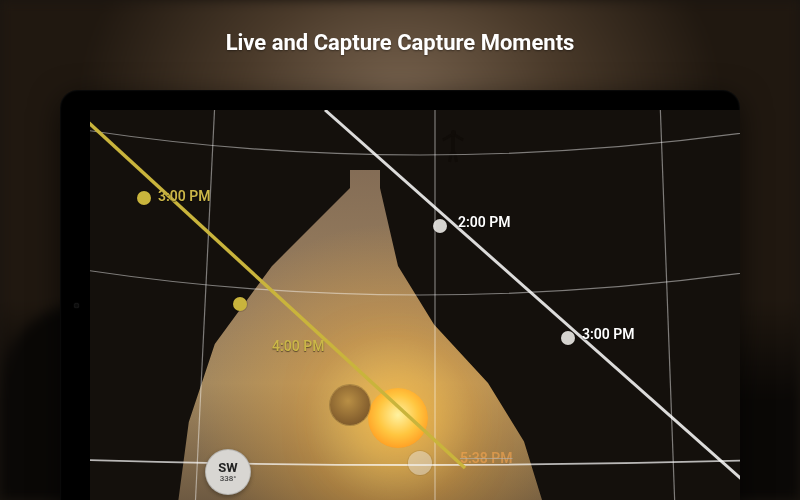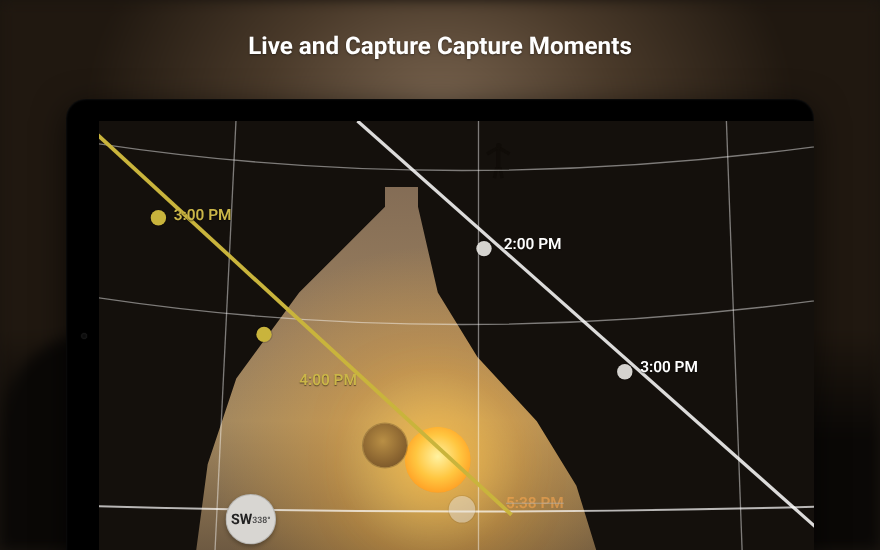--- a/index.html
+++ b/index.html
@@ -179,21 +179,21 @@
   .time-label.sun-l { color: #cbb648; text-shadow: 0 1px 1px rgba(0,0,0,0.5); }
   .time-label.moon-l { color: #fff; text-shadow: 0 1px 1px rgba(0,0,0,0.5); }
   .time-label.faded { color: rgba(255,170,80,0.55); }
   .strike { text-decoration: line-through rgba(180,180,180,0.6); }
   
   .compass {
     position: absolute;
     width: 44px; height: 44px;
     border-radius: 50%;
     background: #d8d6d2;
-    display: flex; flex-direction: row;
+    display: flex; flex-direction: column;
     align-items: center; justify-content: center;
     transform: translate(-50%, -50%);
     box-shadow: 0 2px 4px rgba(0,0,0,0.3);
     border: 1px solid rgba(0,0,0,0.15);
   }
   .compass .dir {
     font-size: 13px; font-weight: 700; color: #222; line-height: 1;
   }
   .compass .deg {
     font-size: 8px; font-weight: 500; color: #444; line-height: 1;

